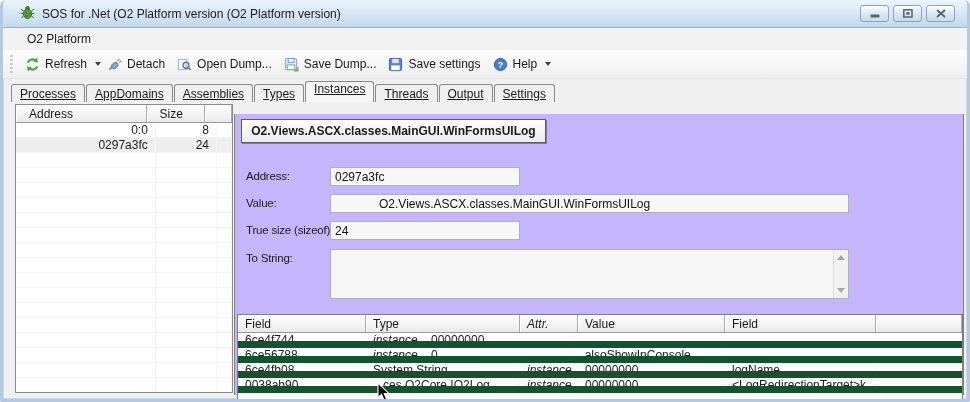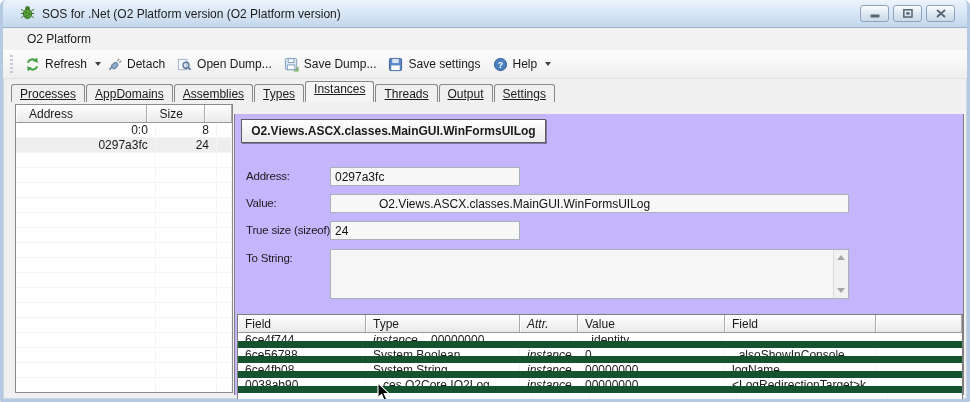--- a/index.html
+++ b/index.html
@@ -360,26 +360,24 @@
           <div class="hc c2">Type</div>
           <div class="hc c3">Attr.</div>
           <div class="hc c4">Value</div>
           <div class="hc c5">Field</div>
           <div class="hc c6"></div>
         </div>
         <div class="trow">
           <div class="cell c1">6ce4f744</div>
           <div class="cell c3">instance</div>
           <div class="cell c4">00000000</div>
-          <div class="cell c5">__identity</div>
           <div class="cell c6"></div>
         </div>
         <div class="trow">
           <div class="cell c1">6ce56788</div>
-          <div class="cell c2">System.Boolean</div>
           <div class="cell c3">instance</div>
           <div class="cell c4">0</div>
           <div class="cell c5">_alsoShowInConsole</div>
           <div class="cell c6"></div>
         </div>
         <div class="trow">
           <div class="cell c1">6ce4fb08</div>
           <div class="cell c2">System.String</div>
           <div class="cell c3">instance</div>
           <div class="cell c4">00000000</div>

